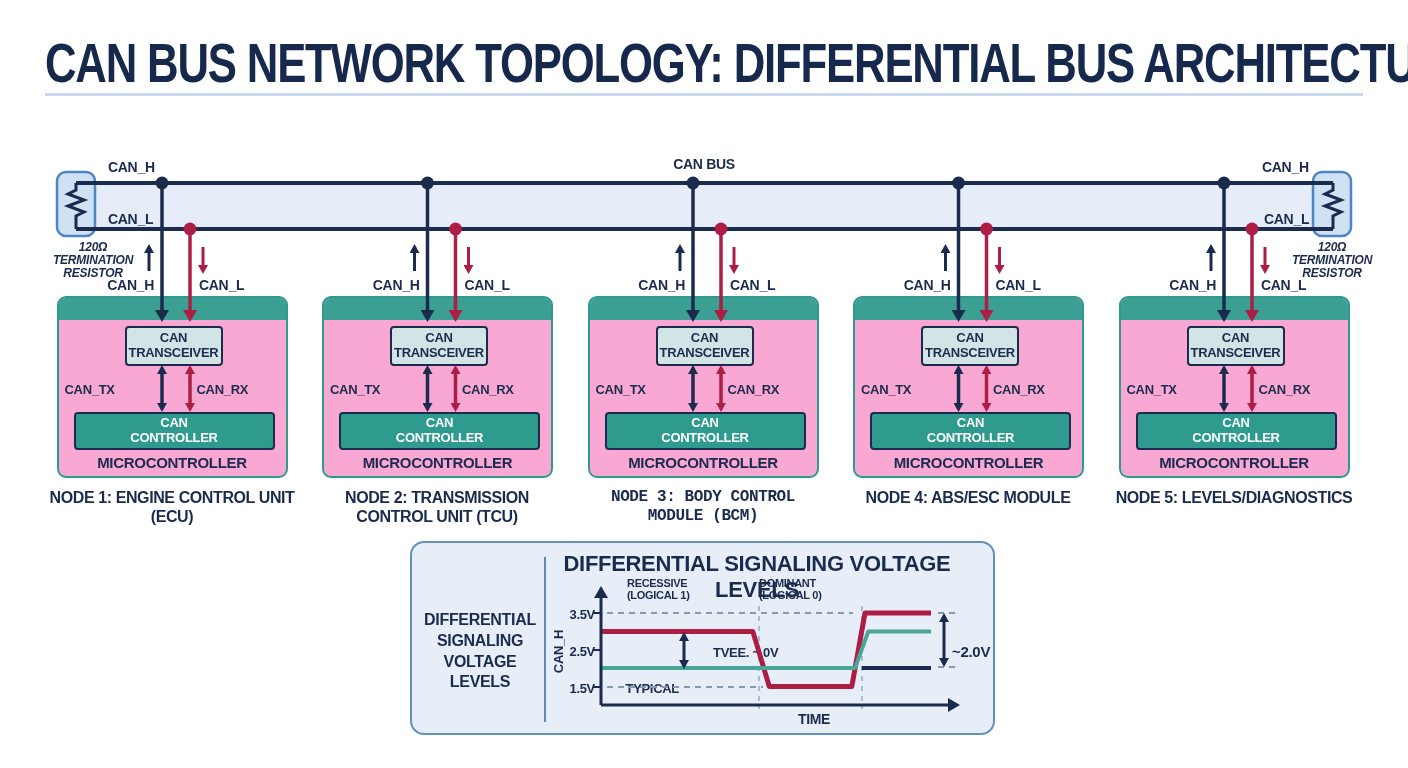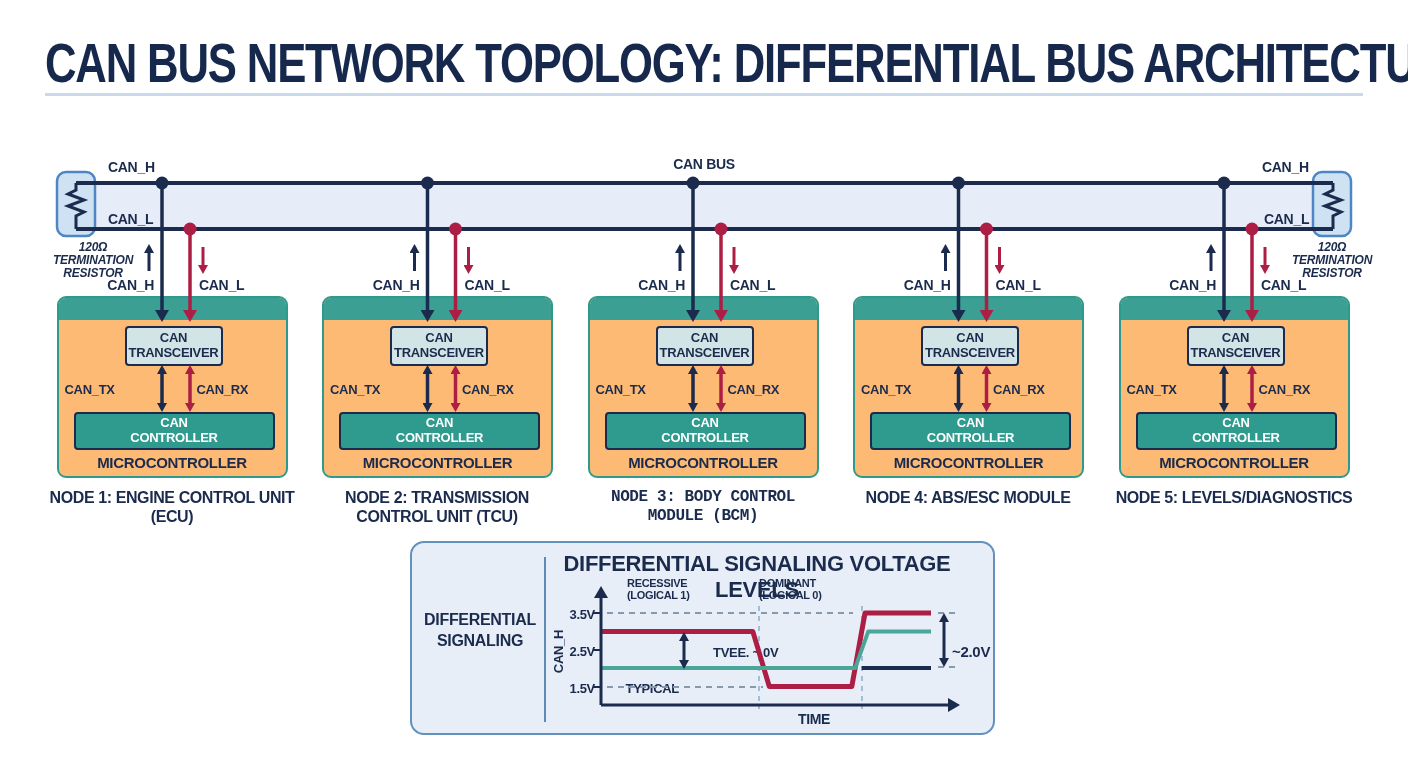--- a/index.html
+++ b/index.html
@@ -10,21 +10,21 @@
   #fg-layer{z-index:2;}
   .txt{position:absolute;z-index:3;font-weight:bold;color:#1b2b4d;white-space:nowrap;}
   .page-title{position:absolute;left:45px;top:30px;z-index:3;font-size:56px;font-weight:bold;
               color:#16294d;letter-spacing:-1.5px;transform:scaleX(.78);transform-origin:left top;
               white-space:nowrap;}
   .title-rule{position:absolute;left:45px;top:93px;width:1318px;height:3px;background:#c9d9ec;z-index:3;}
   .lbl14{font-size:14px;letter-spacing:-.3px;}
   .lbl12{font-size:12px;letter-spacing:-.2px;line-height:1.08;white-space:normal;text-align:center;font-style:italic;}
   
   .node{position:absolute;top:296px;width:231px;height:182px;z-index:1;box-sizing:border-box;
-        background:#fdba74;border:2.5px solid #2e9a8e;border-radius:9px;overflow:hidden;}
+        background:#f9a8d4;border:2.5px solid #2e9a8e;border-radius:9px;overflow:hidden;}
   .node-header{height:22px;background:#3ba093;}
   .xcvr{position:absolute;left:66px;top:28px;width:98px;height:40px;box-sizing:border-box;
         background:#d3e4e6;border:2px solid #1b2b4d;border-radius:4px;display:flex;flex-direction:column;
         align-items:center;justify-content:center;font-size:13px;font-weight:bold;line-height:1.12;
         letter-spacing:-.3px;}
   .ctrl{position:absolute;left:15px;top:114px;width:201px;height:38px;box-sizing:border-box;
         background:#2f9b8f;border:2px solid #1b2b4d;border-radius:4px;display:flex;flex-direction:column;
         align-items:center;justify-content:center;color:#ffffff;font-size:13px;font-weight:bold;
         line-height:1.12;letter-spacing:-.3px;}
   .micro{position:absolute;left:0;top:156px;width:100%;text-align:center;font-size:15px;font-weight:bold;
@@ -170,20 +170,21 @@
   <div class="node-label" style="left:32px;width:280px;">NODE 1: ENGINE CONTROL UNIT (ECU)</div>
   <div class="node-label" style="left:342px;width:190px;">NODE 2: TRANSMISSION CONTROL UNIT (TCU)</div>
   <div class="node-label" style="left:588px;width:230px;font-family:Liberation Mono, monospace;">NODE 3: BODY CONTROL MODULE (BCM)</div>
   <div class="node-label" style="left:828px;width:280px;">NODE 4: ABS/ESC MODULE</div>
   <div class="node-label" style="left:1094px;width:280px;">NODE 5: LEVELS/DIAGNOSTICS</div>
 
   <div class="panel">
     <div class="t side-label">
       <div>DIFFERENTIAL</div>
       <div>SIGNALING</div>
+      <div>VOLTAGE LEVELS</div>
     </div>
     <div class="divider"></div>
     <div class="t chart-title">DIFFERENTIAL SIGNALING VOLTAGE LEVELS</div>
     <div class="t region" style="left:215px;top:34px;">
       <div>RECESSIVE</div>
       <div>(LOGICAL 1)</div>
     </div>
     <div class="t region" style="left:347px;top:34px;">
       <div>DOMINANT</div>
       <div>(LOGICAL 0)</div>

